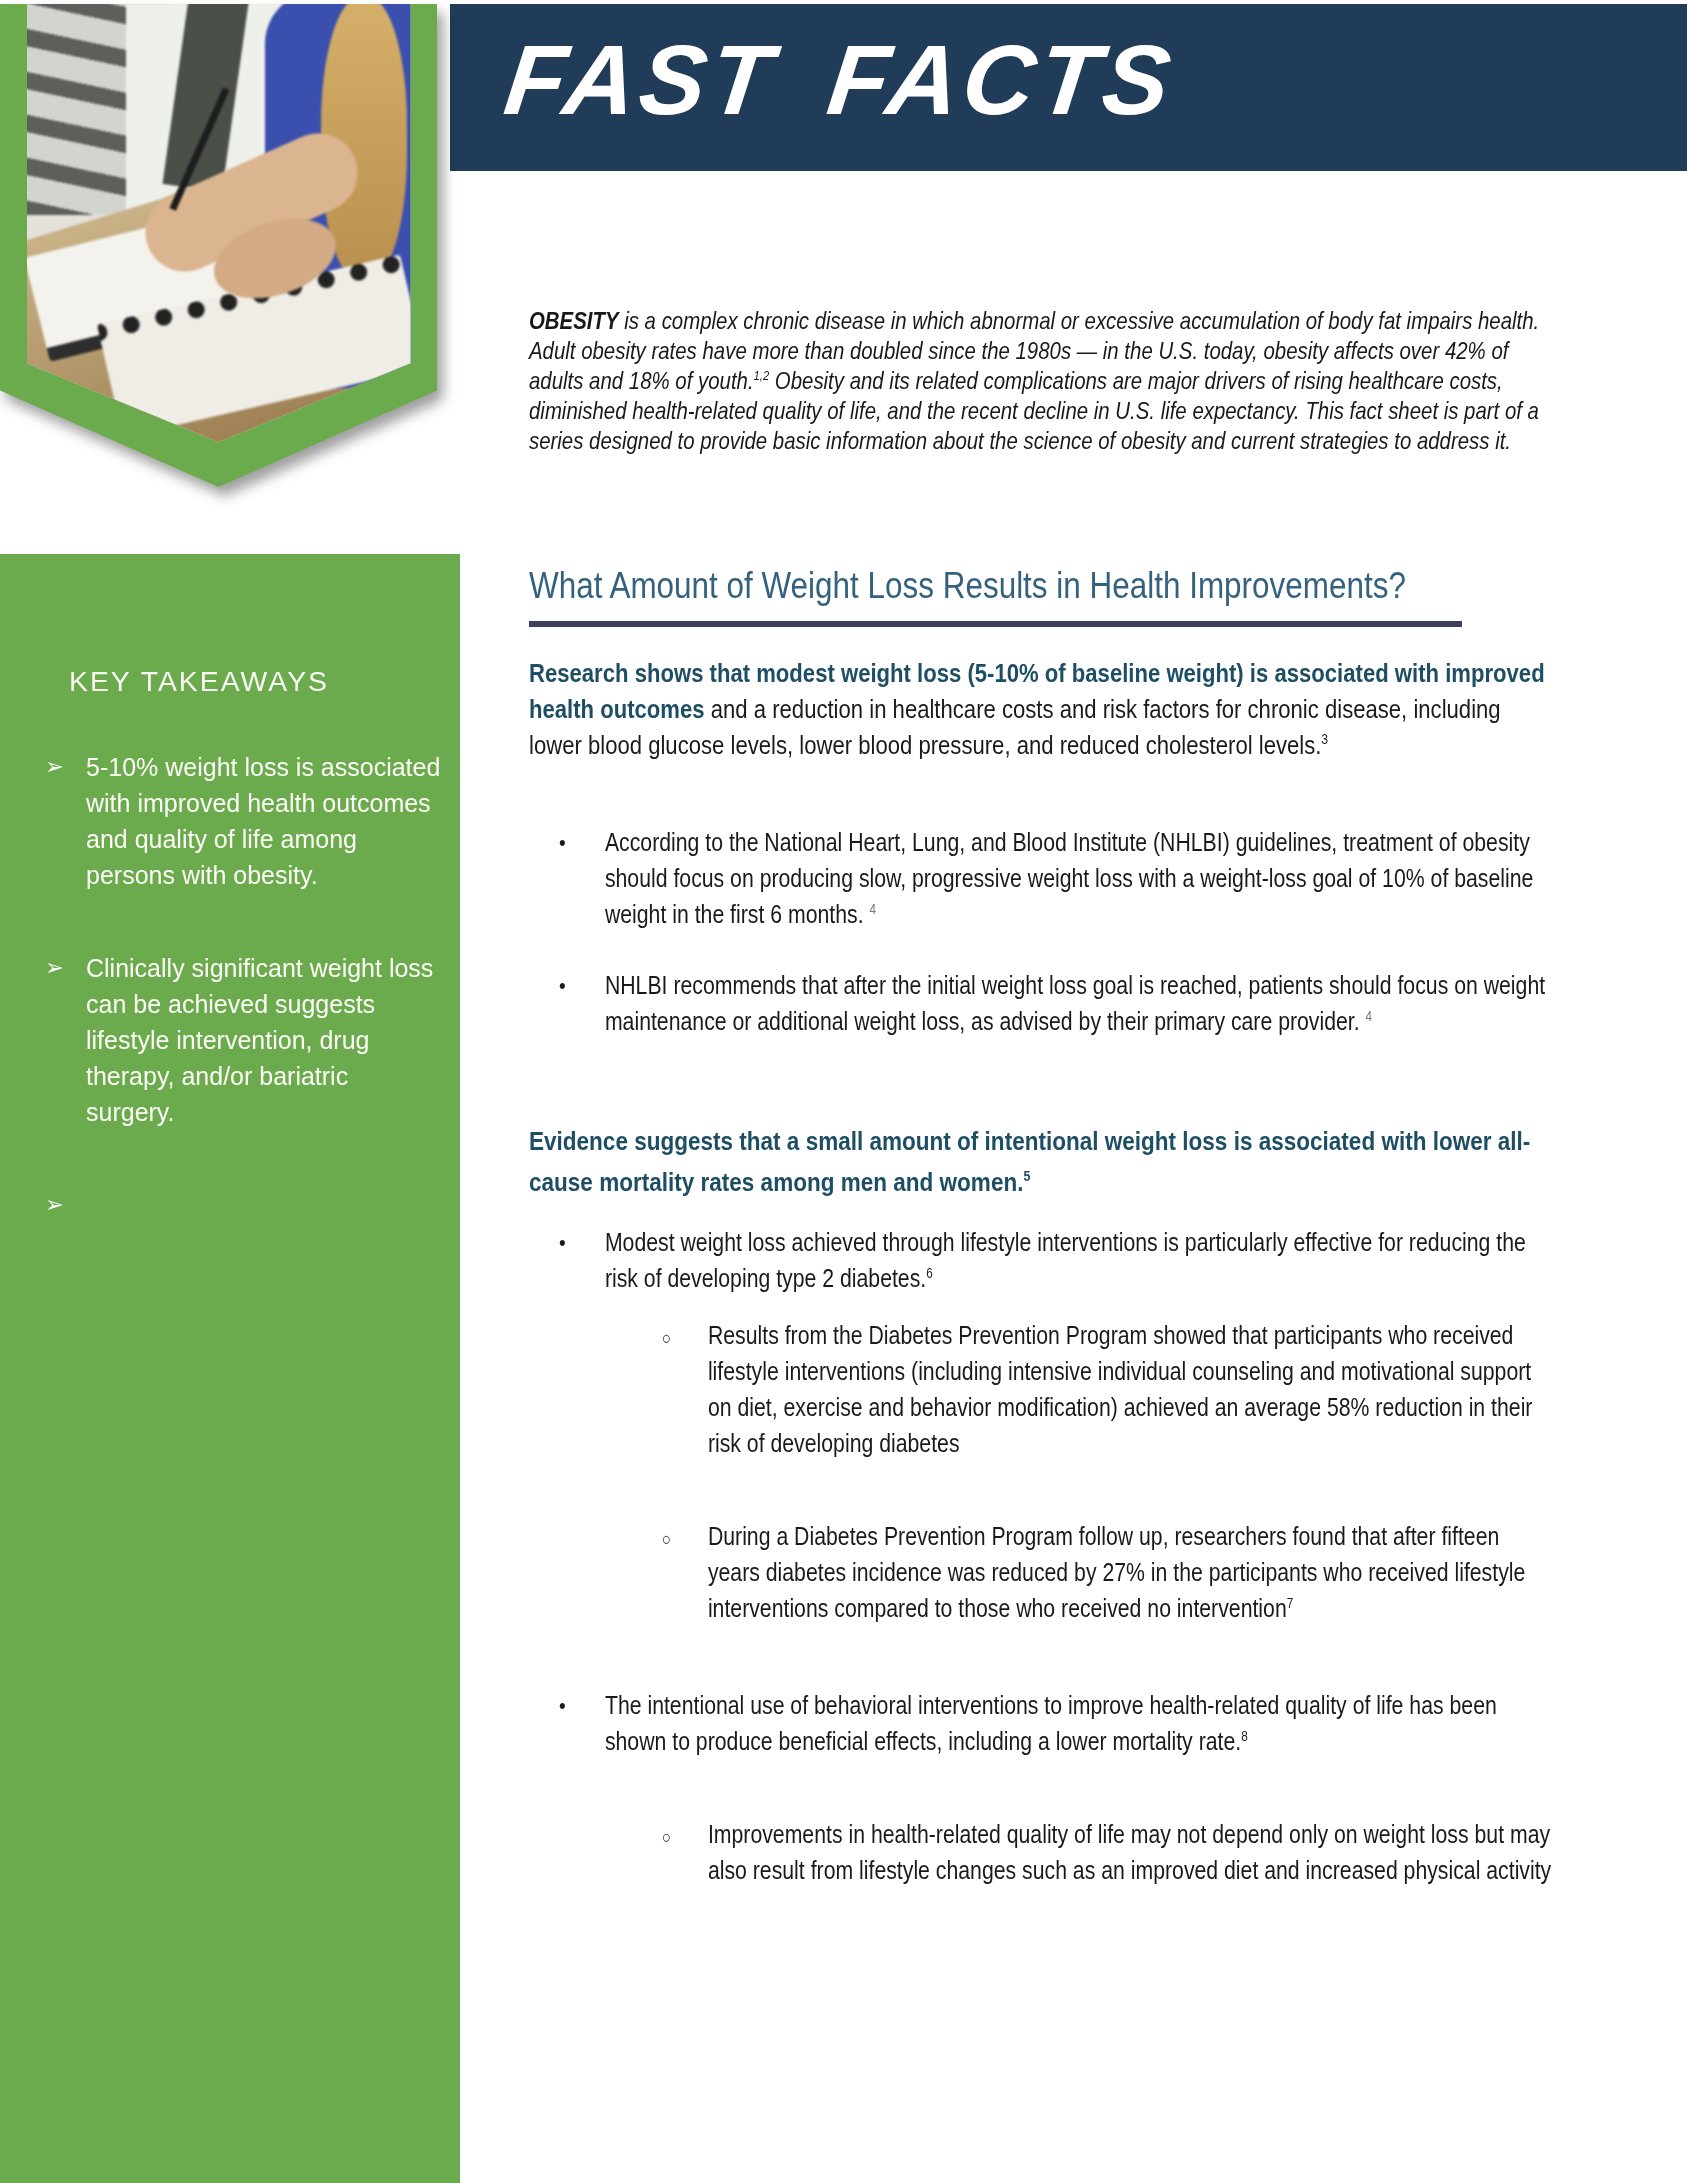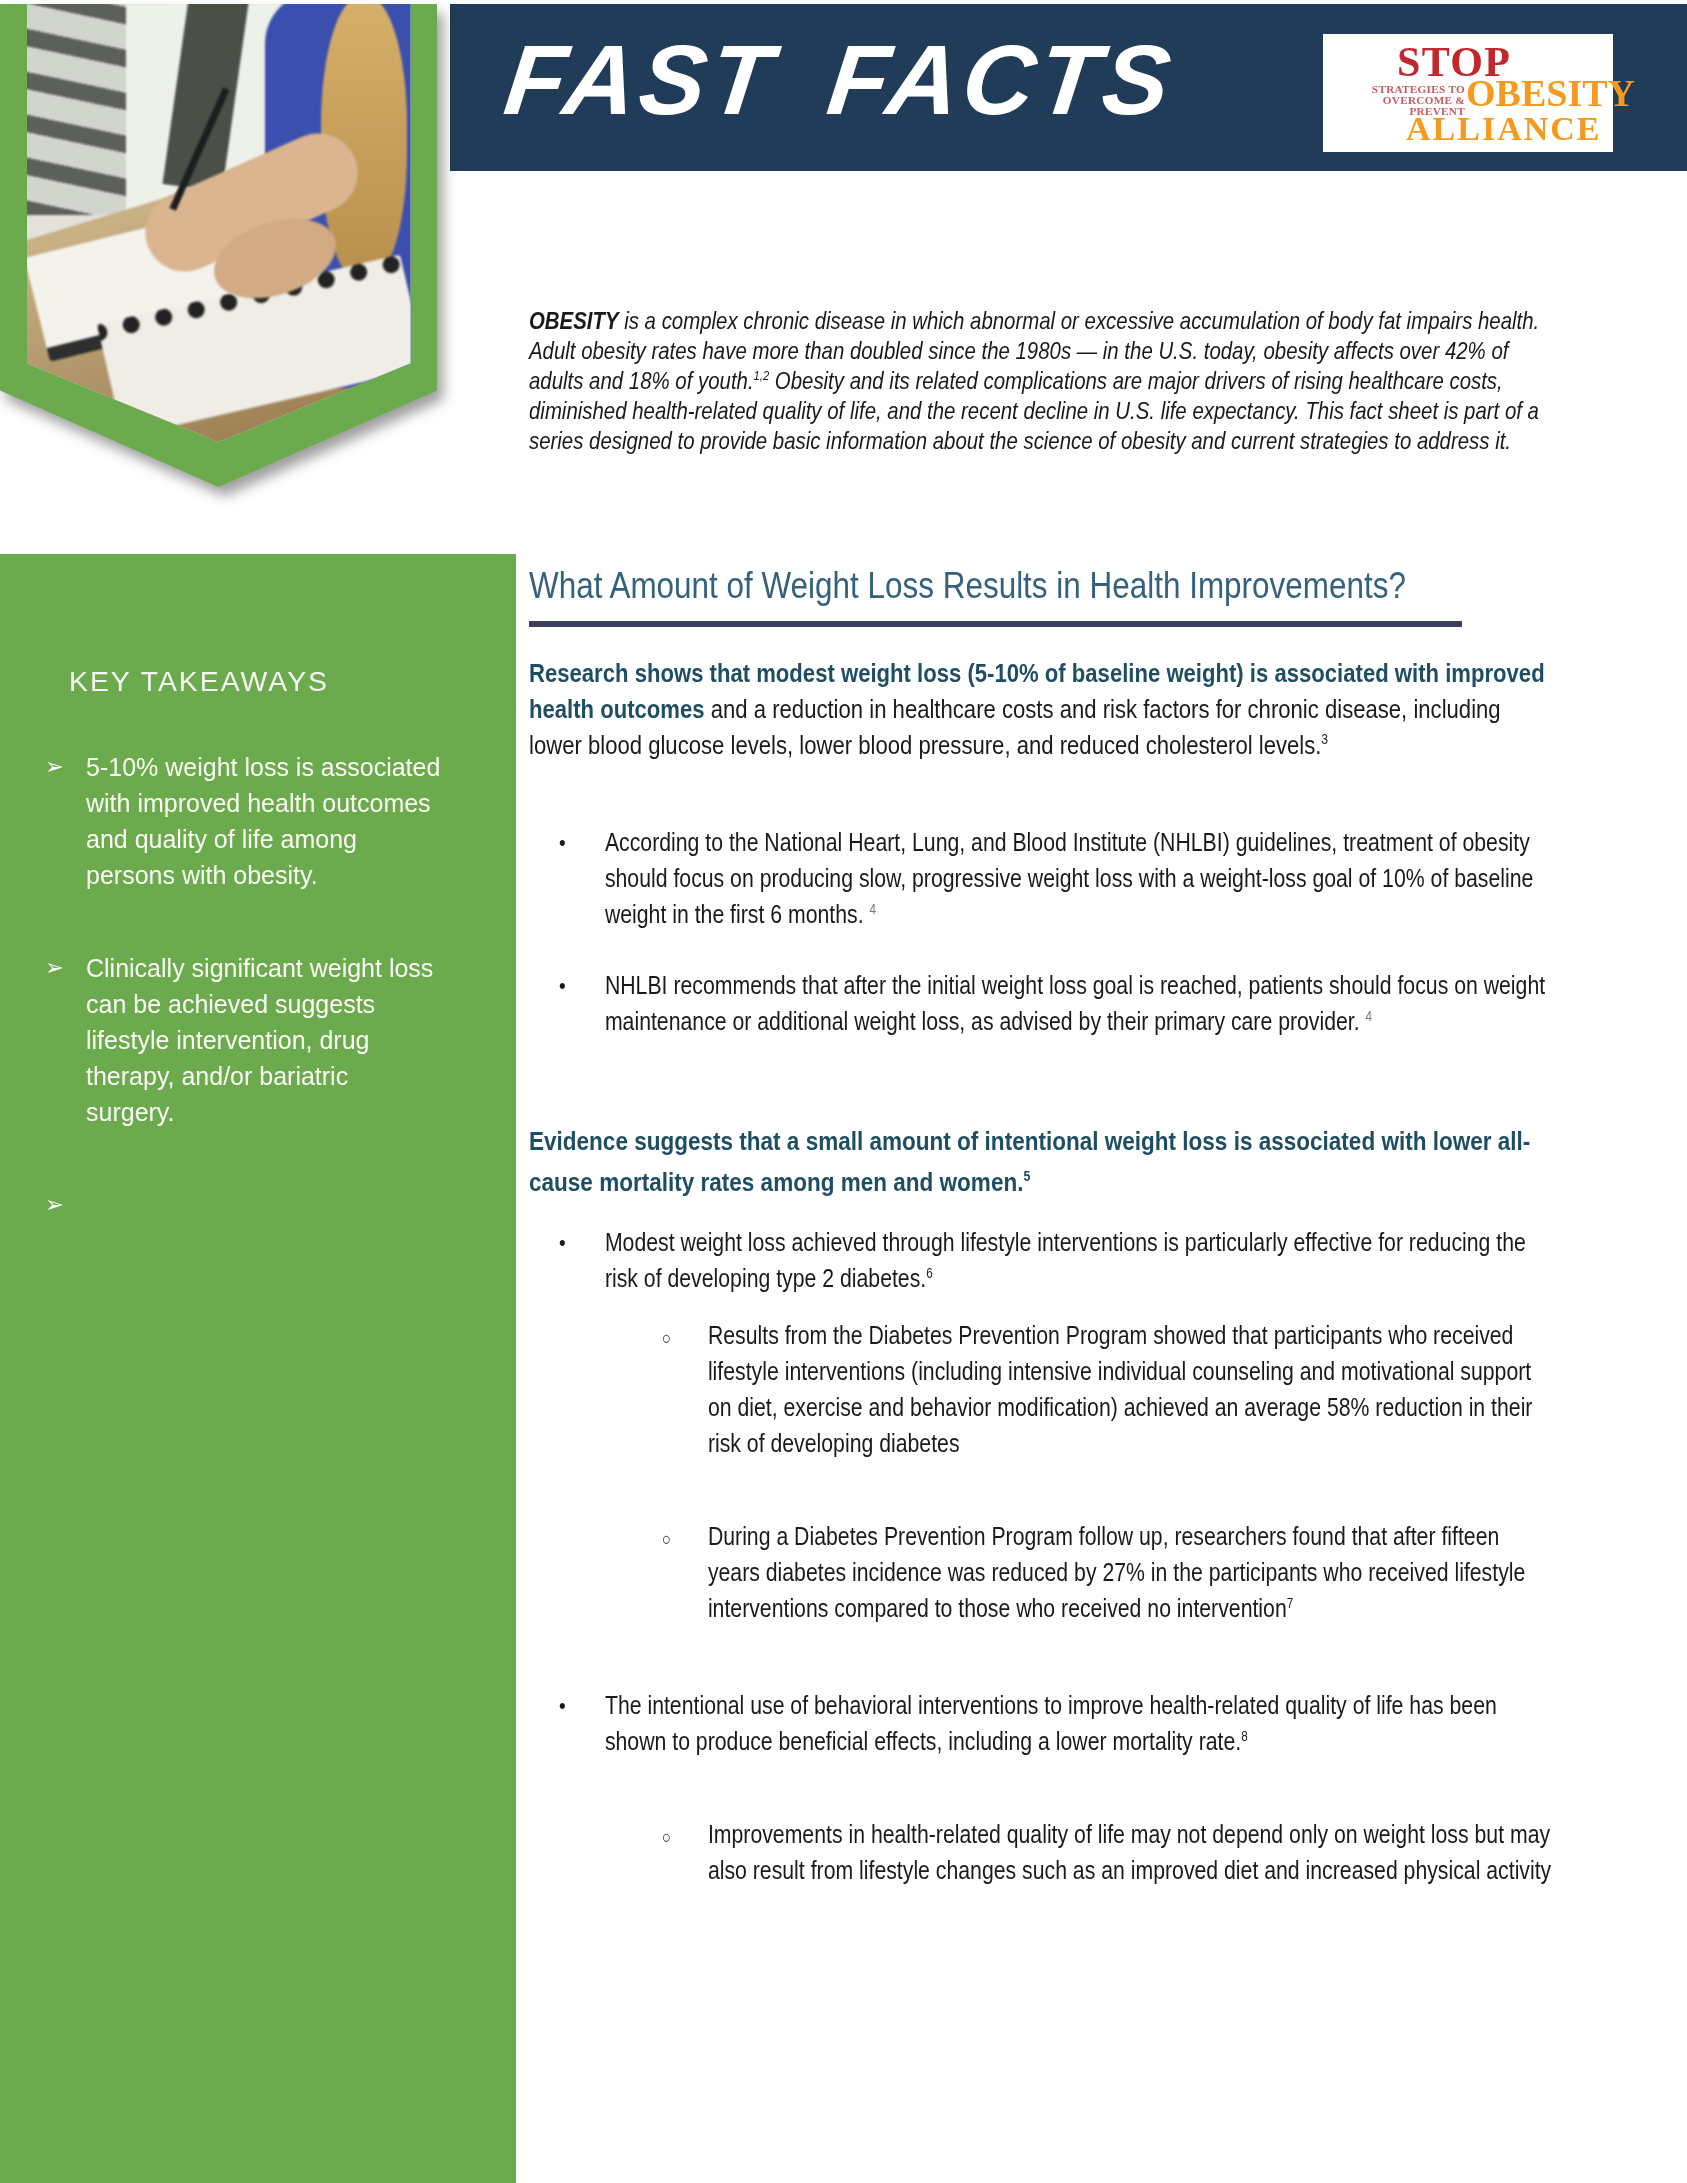--- a/index.html
+++ b/index.html
@@ -41,21 +41,21 @@
             border-top:17px dotted #222;border-radius:4px;}
   .ph-shirt{left:238px;top:-13.2px;width:172px;height:397px;background:#3b4fae;border-radius:53px;}
   .ph-hair{left:294px;top:-6.6px;width:86px;height:284px;background:linear-gradient(#d6b06a,#b98f4e);
            border-radius:45%;}
   .ph-arm{left:112px;top:159px;width:225px;height:79px;background:#dab58f;border-radius:40px;
           transform:rotate(-24deg);}
   .ph-hand{left:185px;top:218px;width:126px;height:73px;background:#d2ab84;border-radius:50%;
            transform:rotate(-18deg);}
   .ph-pen{left:169px;top:79px;width:6.6px;height:132px;background:#1d1d1d;transform:rotate(24deg);}
   
-  .sidebar{position:absolute;left:0;top:554px;width:496px;height:1629px;background:#6CAB4D;color:#fff;padding-left:20px;}
+  .sidebar{position:absolute;left:0;top:554px;width:460px;height:1629px;background:#6CAB4D;color:#fff;}
   .sb-title{position:absolute;left:69px;top:111px;font-size:28.4px;letter-spacing:2px;color:#f7f9f4;}
   .sb-items{position:absolute;left:45px;top:195px;width:397px;}
   .sb-item{display:flex;margin-bottom:57px;}
   .sb-marker{flex:0 0 41px;font-size:22.5px;padding-top:4px;color:#ffffff;}
   .sb-text{width:356px;font-size:25px;line-height:36px;color:#fdfdf8;}
   
   .cx{transform:scaleX(0.85);transform-origin:0 0;}
   .abs{position:absolute;}
   .h1{left:529px;top:565px;font-size:37px;color:#33617E;white-space:nowrap;}
   .rule{left:529px;top:621px;width:933px;height:6px;background:#3D3D5C;}
@@ -76,29 +76,20 @@
   .intro{left:529px;top:306px;width:1203px;font-size:24px;line-height:30px;font-style:italic;color:#191919;}
   .intro .lead{font-weight:bold;}
 </style>
 </head>
 <body>
 
 <div id="page">
 
   <div class="navy-header">
     <div class="fast-facts">FAST FACTS</div>
-    <div class="logo-box">
-      <div class="logo-stop">STOP</div>
-      <div class="logo-small">
-        <span>STRATEGIES TO</span>
-        <span>OVERCOME &amp; PREVENT</span>
-      </div>
-      <div class="logo-obesity">OBESITY</div>
-      <div class="logo-alliance">ALLIANCE</div>
-    </div>
   </div>
 
 
   <div class="chevron">
     <div class="backing"></div>
     <div class="photo">
       <div class="ph-blinds"></div>
       <div class="ph-window"></div>
       <div class="ph-chair"></div>
       <div class="ph-desk"></div>

